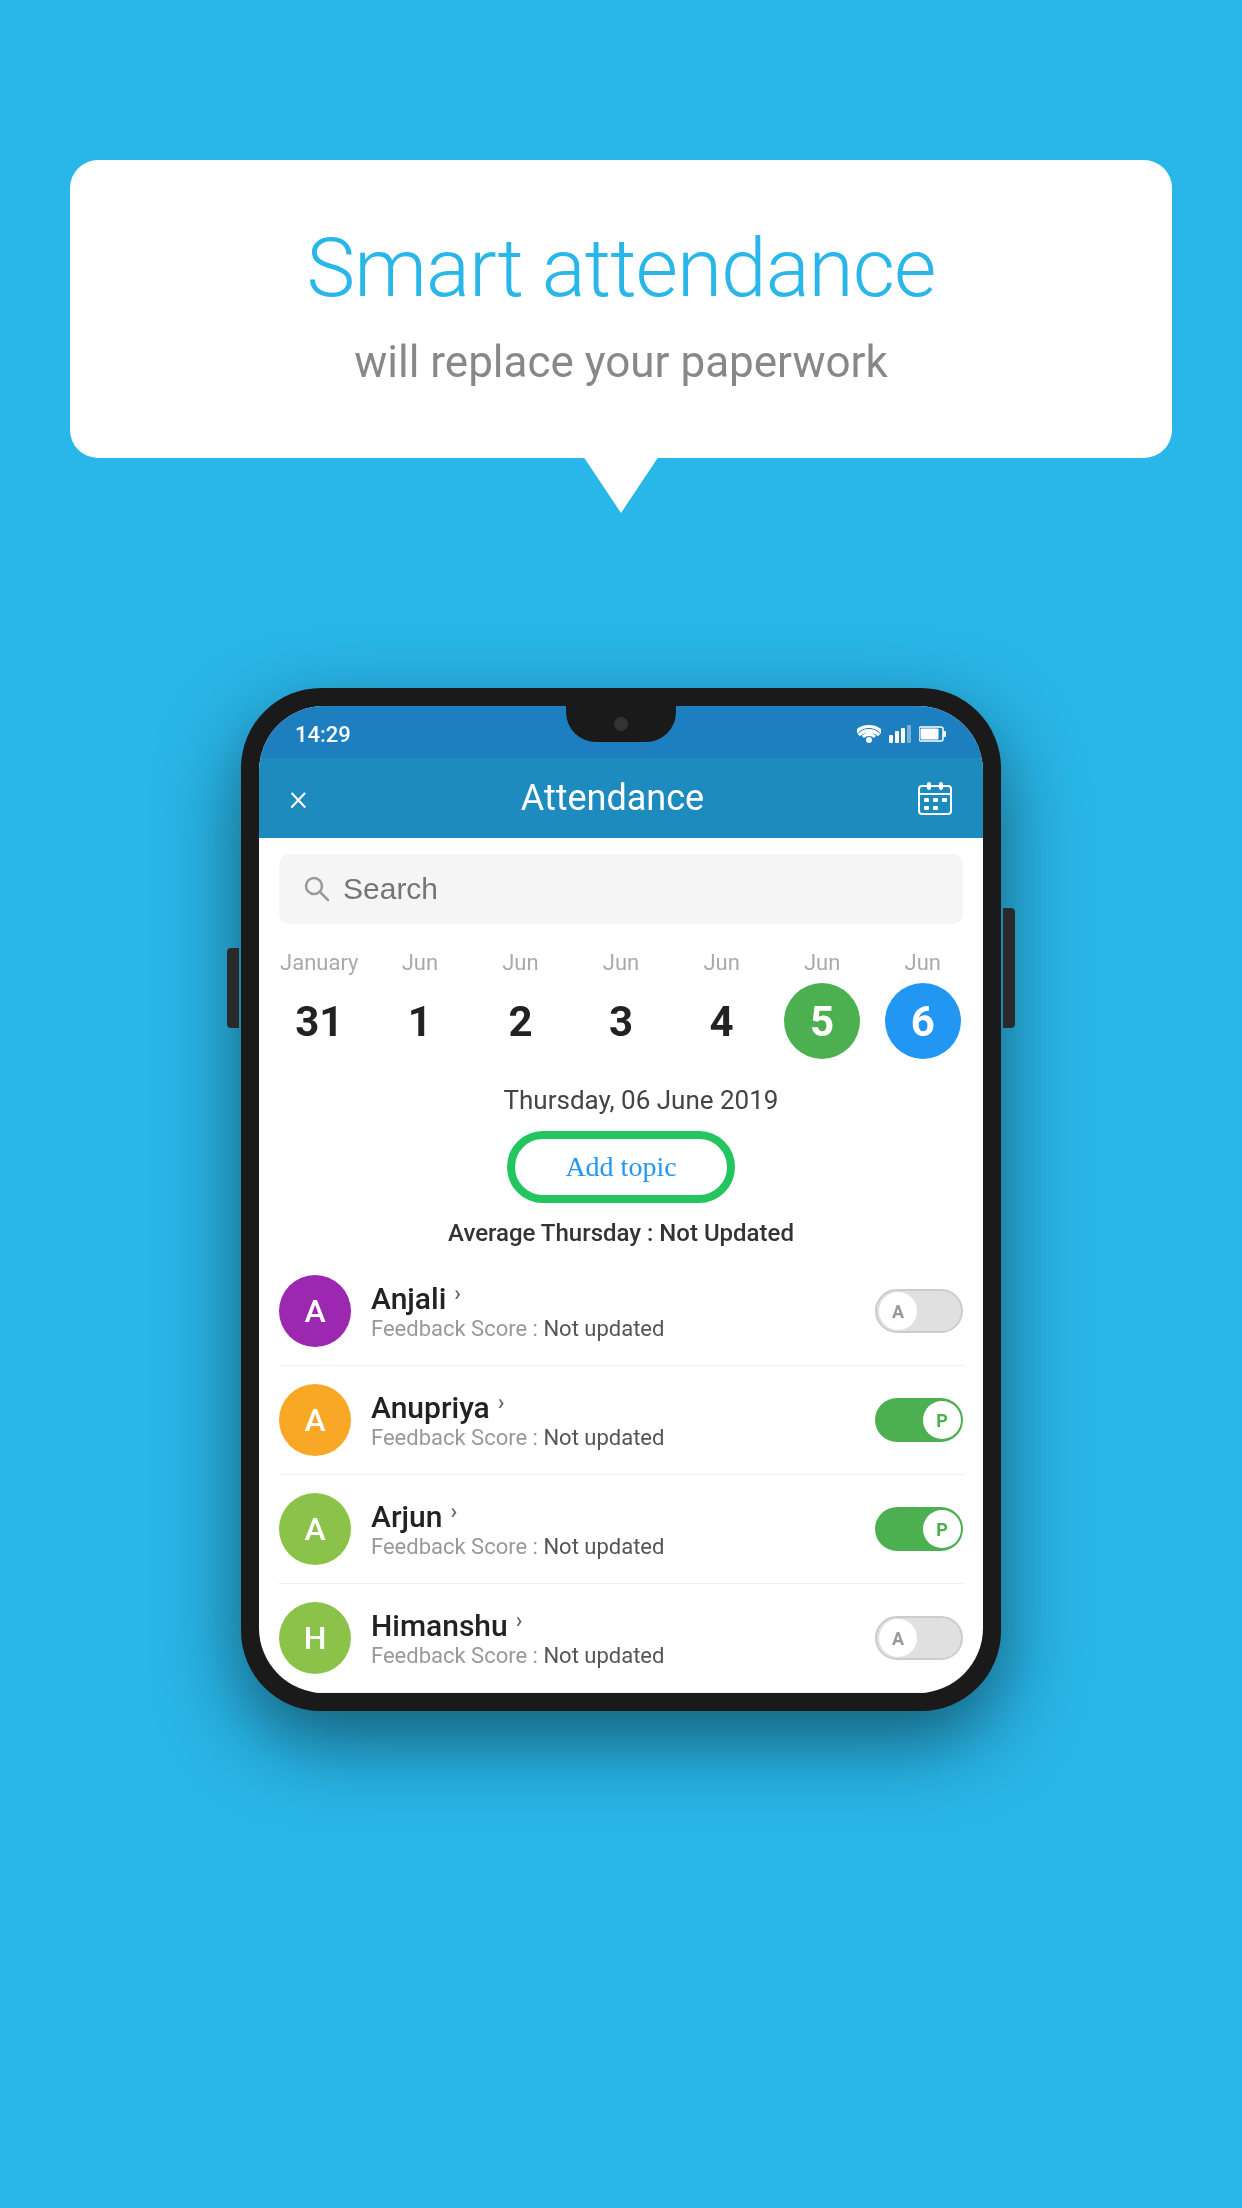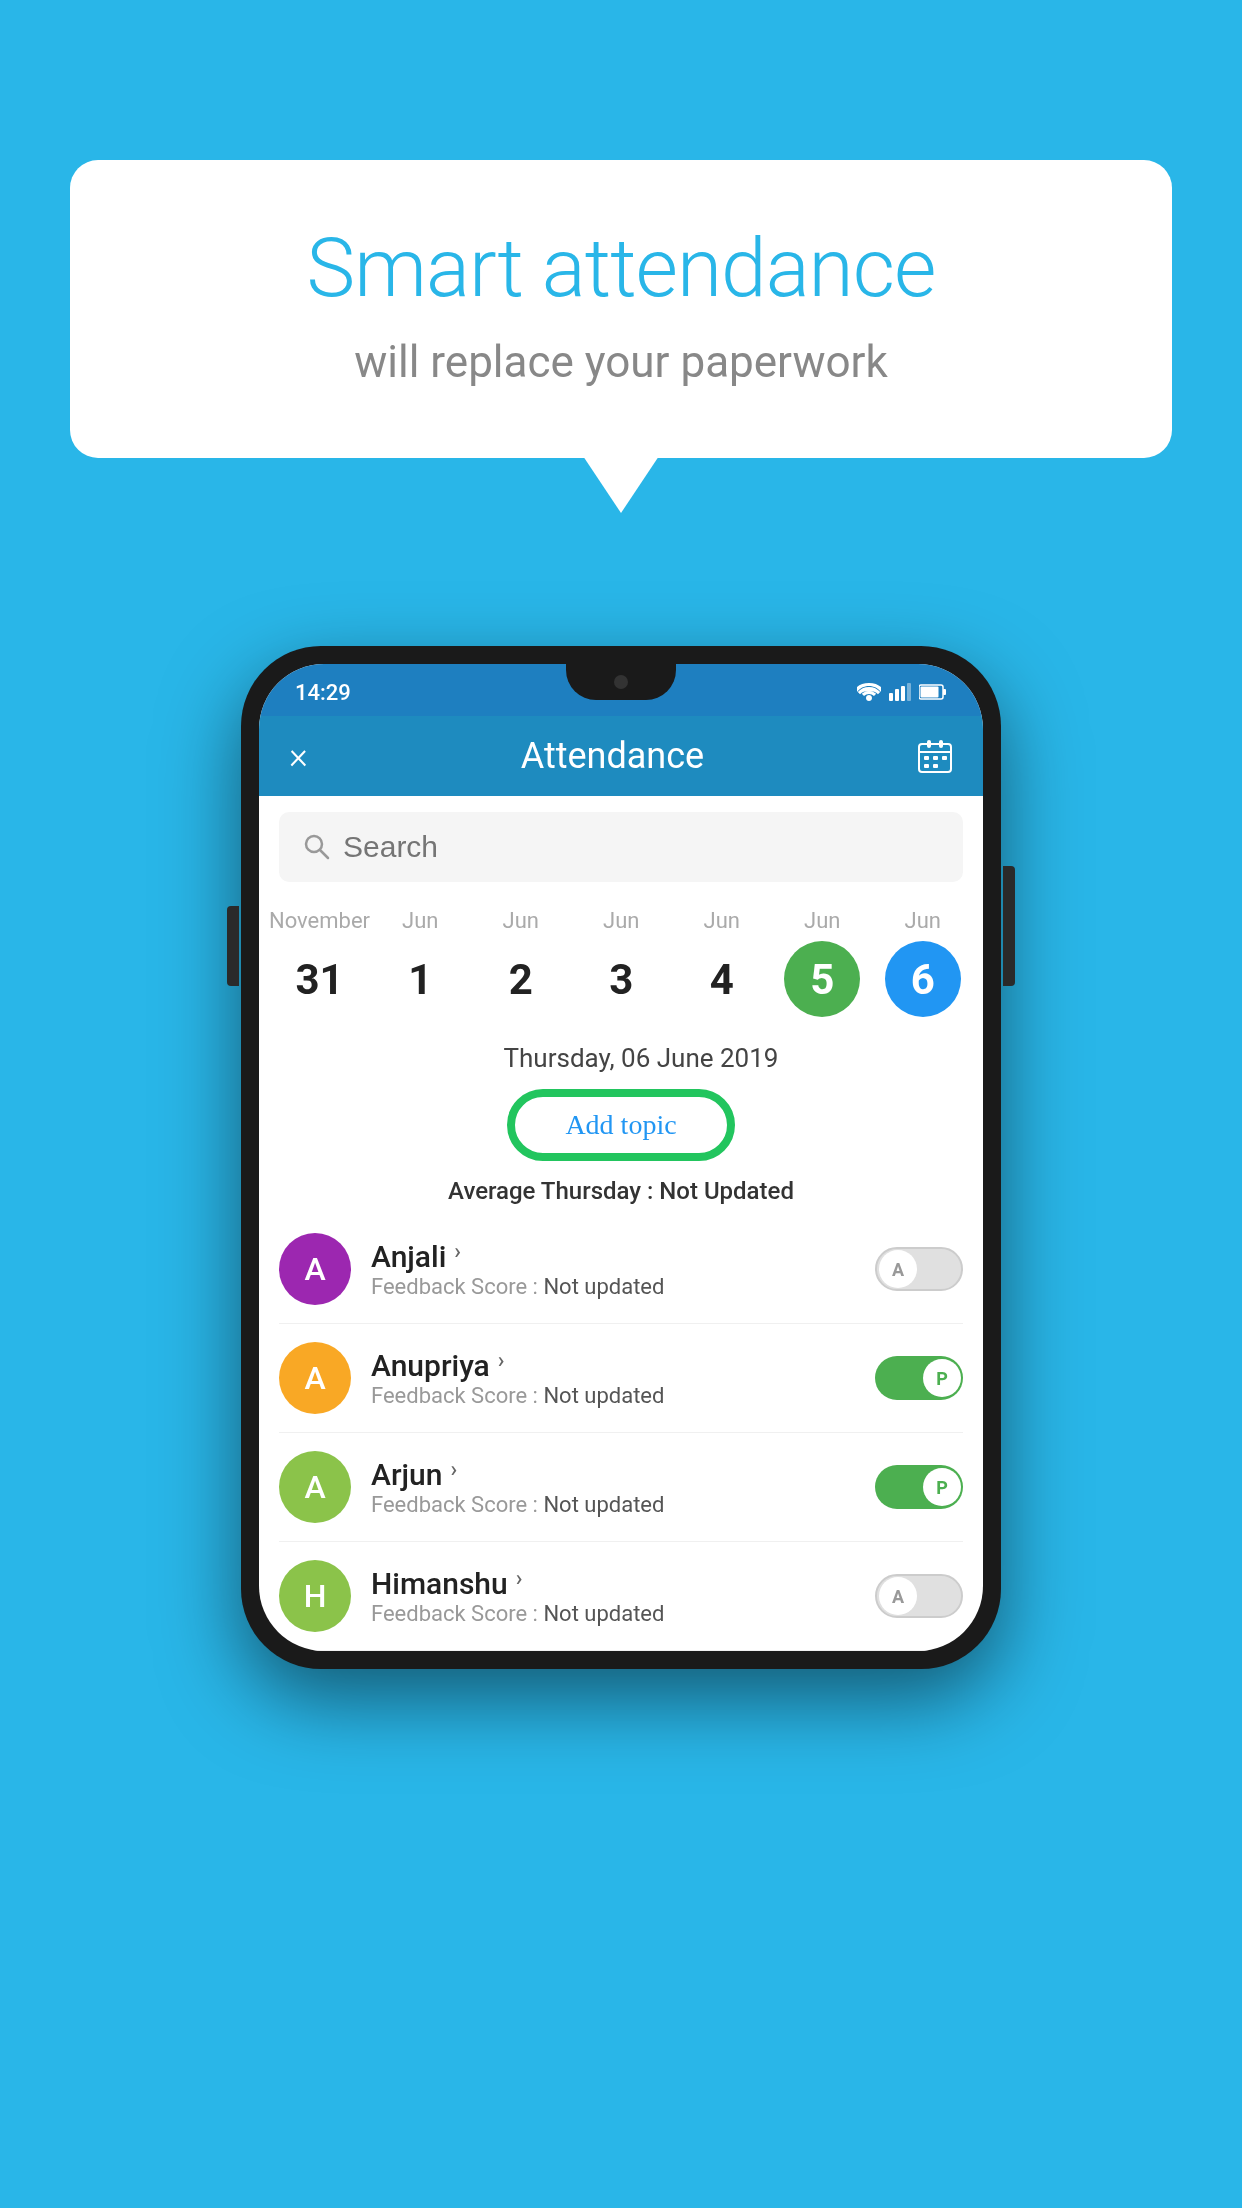--- a/index.html
+++ b/index.html
@@ -52,21 +52,21 @@
 
     .bubble-subtitle {
       color: #888;
       font-size: 44px;
       font-weight: 400;
     }
 
     
     .phone-container {
       position: absolute;
-      top: 646px;
+      top: 688px;
       left: 50%;
       transform: translateX(-50%);
       width: 760px;
     }
 
     .phone-frame {
       width: 760px;
       background: #1a1a1a;
       border-radius: 80px;
       padding: 18px;
@@ -428,21 +428,21 @@
       <div class="search-container">
         <svg width="28" height="28" viewBox="0 0 28 28" fill="#999">
           <circle cx="11" cy="11" r="8" stroke="#999" stroke-width="2.5" fill="none"></circle>
           <line x1="17" y1="17" x2="25" y2="25" stroke="#999" stroke-width="2.5" stroke-linecap="round"></line>
         </svg>
         <input type="text" class="search-input" readonly="" placeholder="Search" style="">
       </div>
 
       <div class="date-scroll" id="date-scroll">
       <div class="date-item">
-            <div class="date-month">November</div>
+            <div class="date-month">January</div>
             <div class="date-day">31</div>
           </div>
           <div class="date-item">
             <div class="date-month">Jun</div>
             <div class="date-day">1</div>
           </div>
           <div class="date-item">
             <div class="date-month">Jun</div>
             <div class="date-day">2</div>
           </div>

